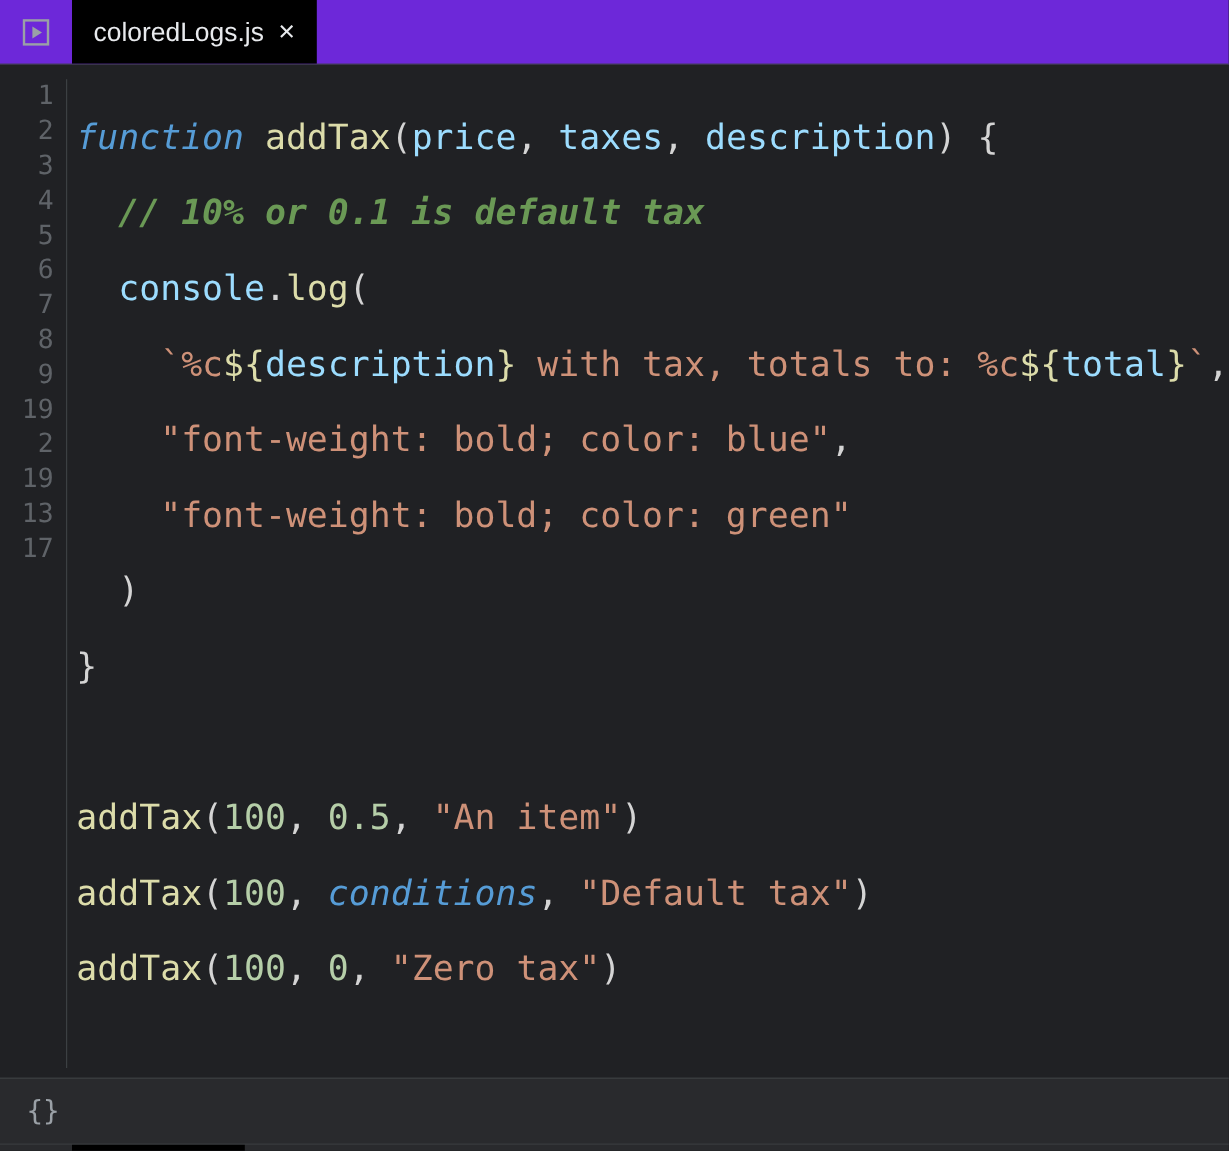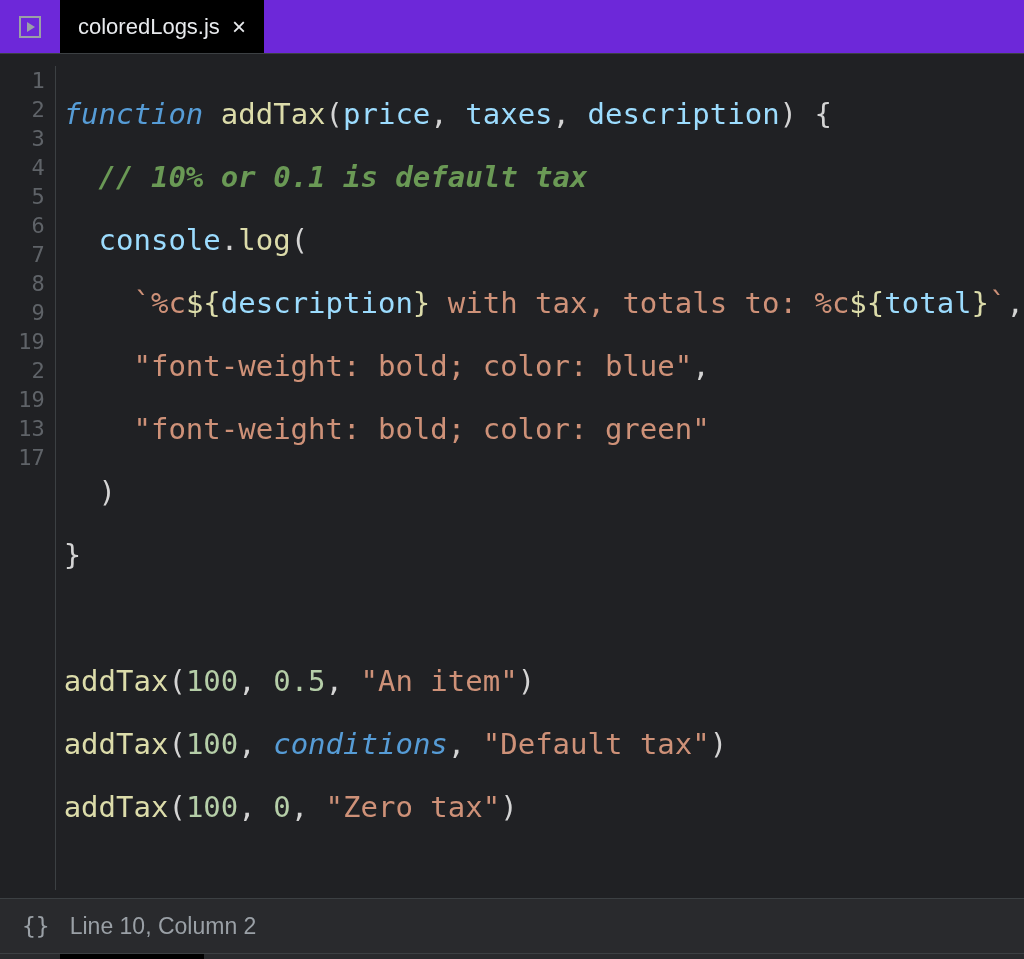--- a/index.html
+++ b/index.html
@@ -158,21 +158,20 @@
 <span class="line"><span class="punct">}</span></span>
 <span class="line"> </span>
 <span class="line"><span class="fn">addTax</span><span class="punct">(</span><span class="num">100</span><span class="punct">,</span> <span class="num">0.5</span><span class="punct">,</span> <span class="str">"An item"</span><span class="punct">)</span></span>
 <span class="line"><span class="fn">addTax</span><span class="punct">(</span><span class="num">100</span><span class="punct">,</span> <span class="und">conditions</span><span class="punct">,</span> <span class="str">"Default tax"</span><span class="punct">)</span></span>
 <span class="line"><span class="fn">addTax</span><span class="punct">(</span><span class="num">100</span><span class="punct">,</span> <span class="num">0</span><span class="punct">,</span> <span class="str">"Zero tax"</span><span class="punct">)</span></span>
   </div>
 </div>
 
 <div class="status">
   <span style="font-family:monospace;">{}</span>
-  <span>Line 10, Column 2</span>
 </div>
 
 <div class="devtabs">
   <div class="dots">⋮</div>
   <div class="dtab active">
       <span>Console</span>
     </div>
   <div class="dtab">
       <span>Issues</span>
     </div>

